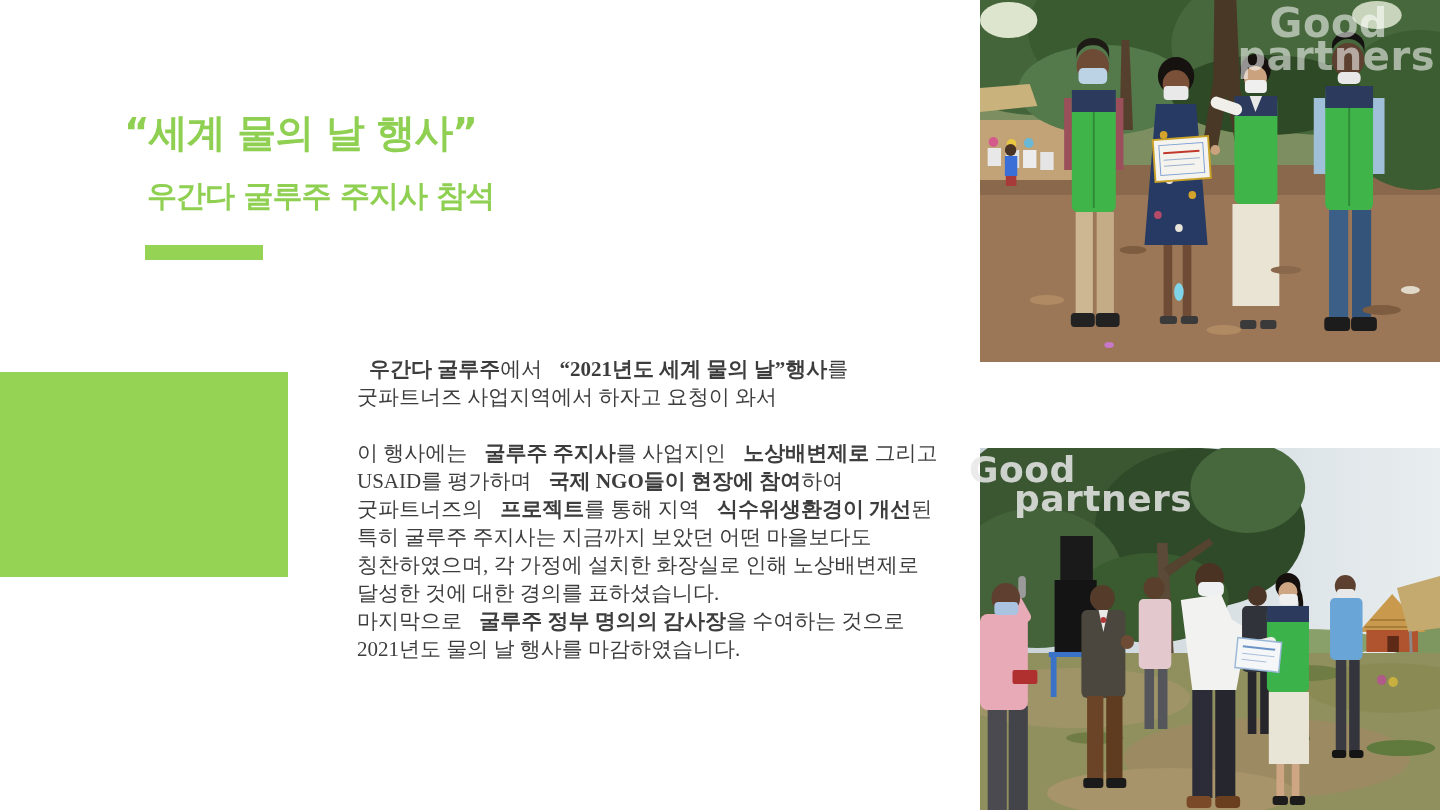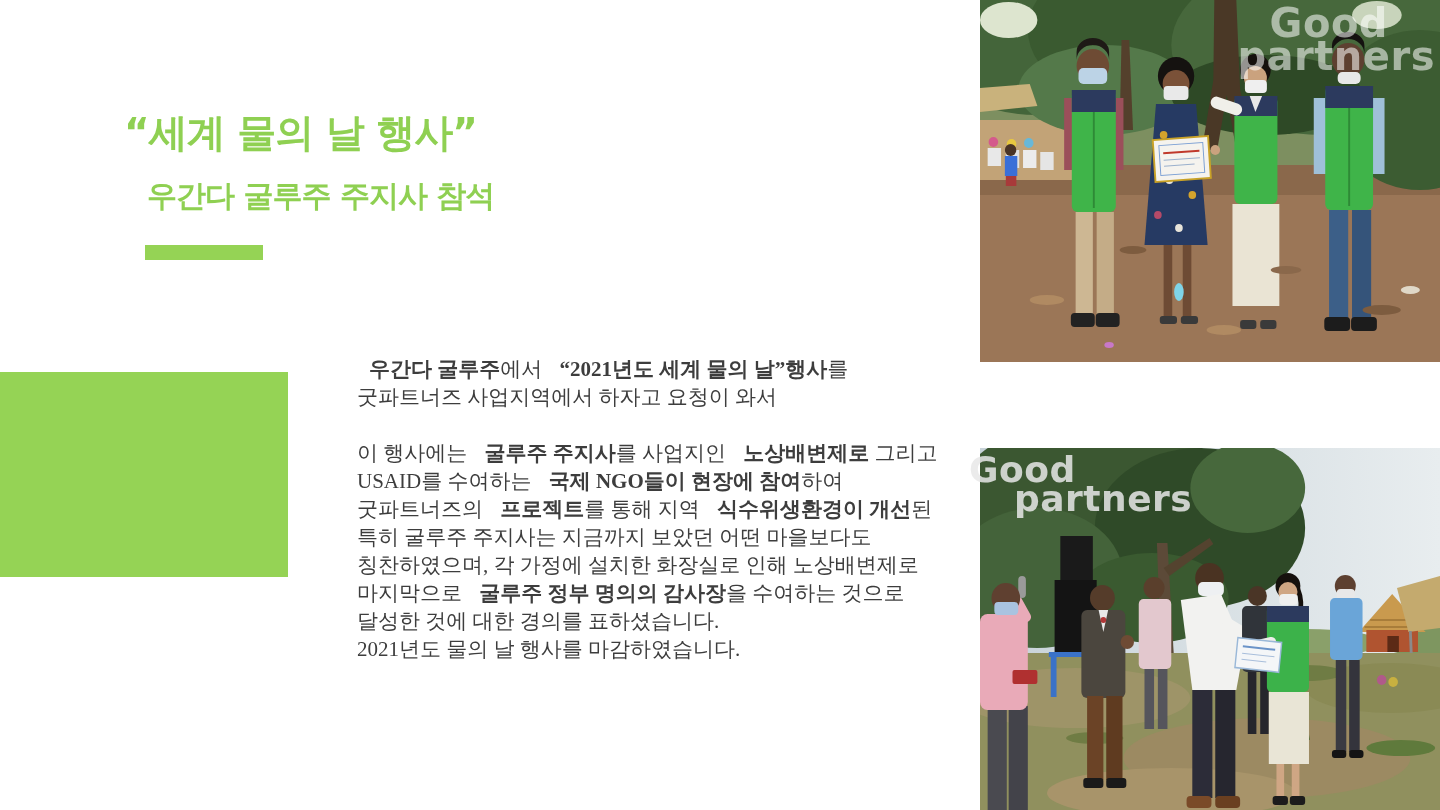--- a/index.html
+++ b/index.html
@@ -55,26 +55,26 @@
 
   <div class="accent-block"></div>
 
   <div class="body-text">
       <div class="para">
         <div class="tline"><span class="b">우간다 굴루주</span><span>에서 </span><span class="b">“2021년도 세계 물의 날”행사</span><span>를</span></div>
         <div class="tline"><span>굿파트너즈 사업지역에서 하자고 요청이 와서</span></div>
       </div>
       <div class="para">
         <div class="tline"><span>이 행사에는 </span><span class="b">굴루주 주지사</span><span>를 사업지인 </span><span class="b">노상배변제로</span><span> 그리고</span></div>
-        <div class="tline"><span>USAID를 수여하는 </span><span class="b">국제 NGO들이 현장에 참여</span><span>하여</span></div>
+        <div class="tline"><span>USAID를 평가하며 </span><span class="b">국제 NGO들이 현장에 참여</span><span>하여</span></div>
         <div class="tline"><span>굿파트너즈의 </span><span class="b">프로젝트</span><span>를 통해 지역 </span><span class="b">식수위생환경이 개선</span><span>된</span></div>
         <div class="tline"><span>특히 굴루주 주지사는 지금까지 보았던 어떤 마을보다도</span></div>
         <div class="tline"><span>칭찬하였으며, 각 가정에 설치한 화장실로 인해 노상배변제로</span></div>
+        <div class="tline"><span>달성한 것에 대한 경의를 표하셨습니다.</span></div>
         <div class="tline"><span>마지막으로 </span><span class="b">굴루주 정부 명의의 감사장</span><span>을 수여하는 것으로</span></div>
-        <div class="tline"><span>달성한 것에 대한 경의를 표하셨습니다.</span></div>
         <div class="tline"><span>2021년도 물의 날 행사를 마감하였습니다.</span></div>
       </div>
     </div>
 
   <div class="photo" id="photoTop">
     <svg viewBox="0 0 481 362" preserveAspectRatio="none">
 
       <rect x="0" y="0" width="481" height="362" fill="#7d8f60"></rect>
       <rect x="0" y="165" width="481" height="197" fill="#9b7657"></rect>
       <rect x="0" y="165" width="481" height="30" fill="#8a684b"></rect>

